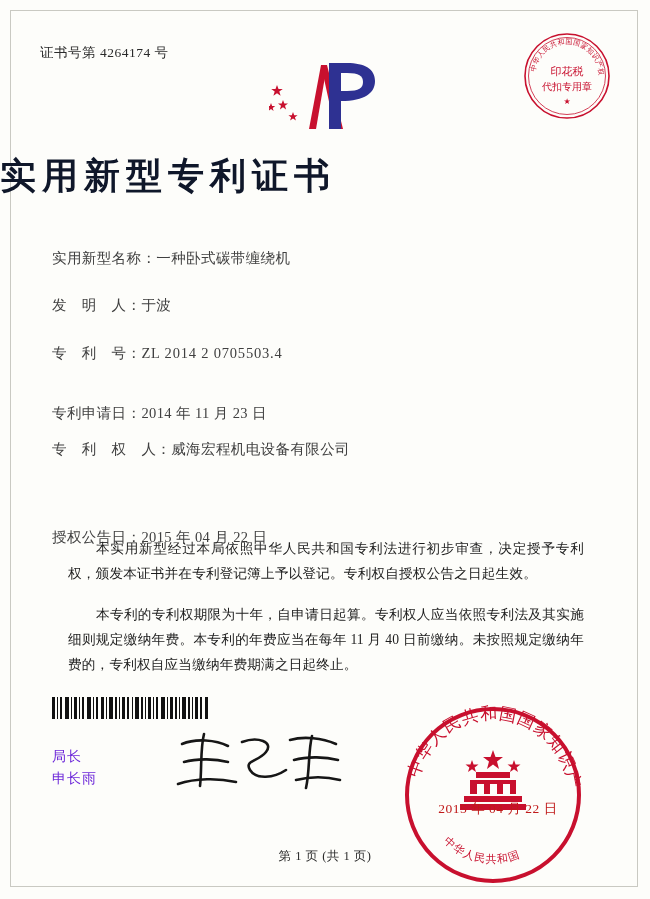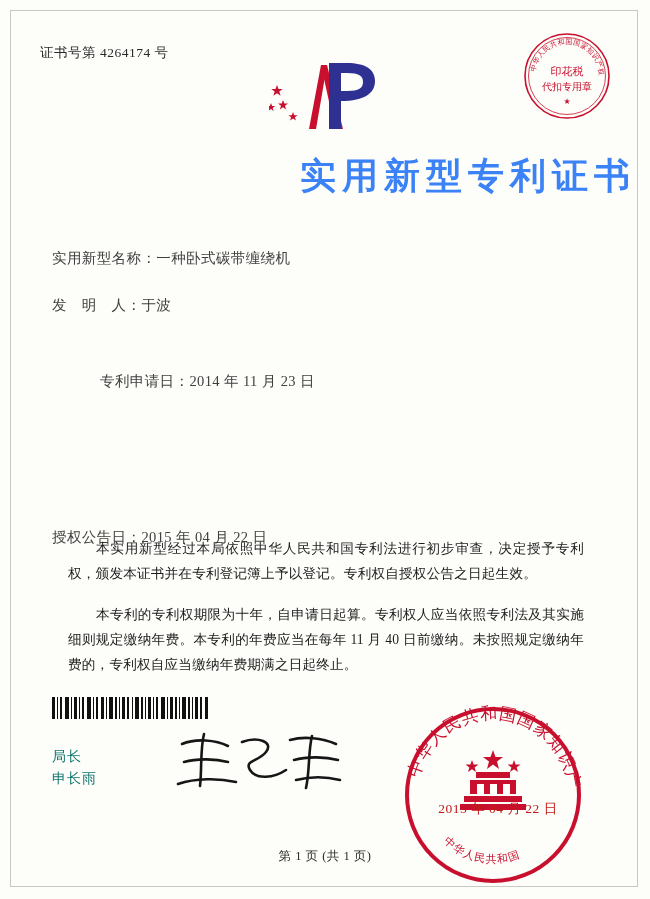--- a/index.html
+++ b/index.html
@@ -60,25 +60,25 @@
     width: 112px;
     height: 82px;
   }
 
   
   #title {
     position: absolute;
     left: 0;
     top: 152px;
     width: 636px;
-    text-align: right;
+    text-align: left;
     font-size: 36px;
     font-weight: bold;
     letter-spacing: 6px;
-    color: #3b82f6;
+    color: #0f172a;
     font-family: "Liberation Serif", "DejaVu Serif", serif;
   }
 
   
   .field {
     position: absolute;
     left: 52px;
     font-size: 14.5px;
     color: #404040;
     white-space: nowrap;
@@ -91,21 +91,21 @@
     display: inline-block;
   }
   .mono {
     font-family: "Liberation Serif", "DejaVu Serif", serif;
     letter-spacing: 0.8px;
   }
 
   #f-name   { top: 249px; }
   #f-inv    { top: 296px; }
   #f-patno  { top: 344px; }
-  #f-appdat { top: 372px; margin-left: 48px; }
+  #f-appdat { top: 404px; }
   #f-owner  { top: 440px; }
   #f-grant  { top: 487px; margin-top: 41px; }
 
   
   #body-text {
     position: absolute;
     left: 52px;
     top: 520px;
     width: 548px;
     font-size: 13.6px;
@@ -135,21 +135,21 @@
     display: block;
   }
 
   
   #sig-label {
     position: absolute;
     left: 52px;
     top: 746px;
     font-size: 14px;
     line-height: 22px;
-    color: #0f766e;
+    color: #6d28d9;
     letter-spacing: 1px;
   }
   #sig-hand {
     position: absolute;
     left: 170px;
     top: 726px;
     width: 180px;
     height: 70px;
   }
 
@@ -228,22 +228,28 @@
   </div>
 
   <div id="title">实用新型专利证书</div>
 
   <div class="field" id="f-name">
     <span class="lab">实用新型名称：</span><span class="val">一种卧式碳带缠绕机</span>
   </div>
   <div class="field" id="f-inv">
     <span class="lab">发　明　人：</span><span class="val">于波</span>
   </div>
+  <div class="field" id="f-patno">
+    <span class="lab">专　利　号：</span><span class="val mono">ZL 2014 2 0705503.4</span>
+  </div>
   <div class="field" id="f-appdat">
     <span class="lab">专利申请日：</span><span class="val">2014 年 11 月 23 日</span>
+  </div>
+  <div class="field" id="f-owner">
+    <span class="lab">专　利　权　人：</span><span class="val">威海宏程机电设备有限公司</span>
   </div>
   <div class="field" id="f-grant">
     <span class="lab">授权公告日：</span><span class="val">2015 年 04 月 22 日</span>
   </div>
 
   <div id="body-text">
     <p>本实用新型经过本局依照中华人民共和国专利法进行初步审查，决定授予专利权，颁发本证书并在专利登记簿上予以登记。专利权自授权公告之日起生效。</p>
     <p>本专利的专利权期限为十年，自申请日起算。专利权人应当依照专利法及其实施细则规定缴纳年费。本专利的年费应当在每年 11 月 40 日前缴纳。未按照规定缴纳年费的，专利权自应当缴纳年费期满之日起终止。</p>
   </div>
 

